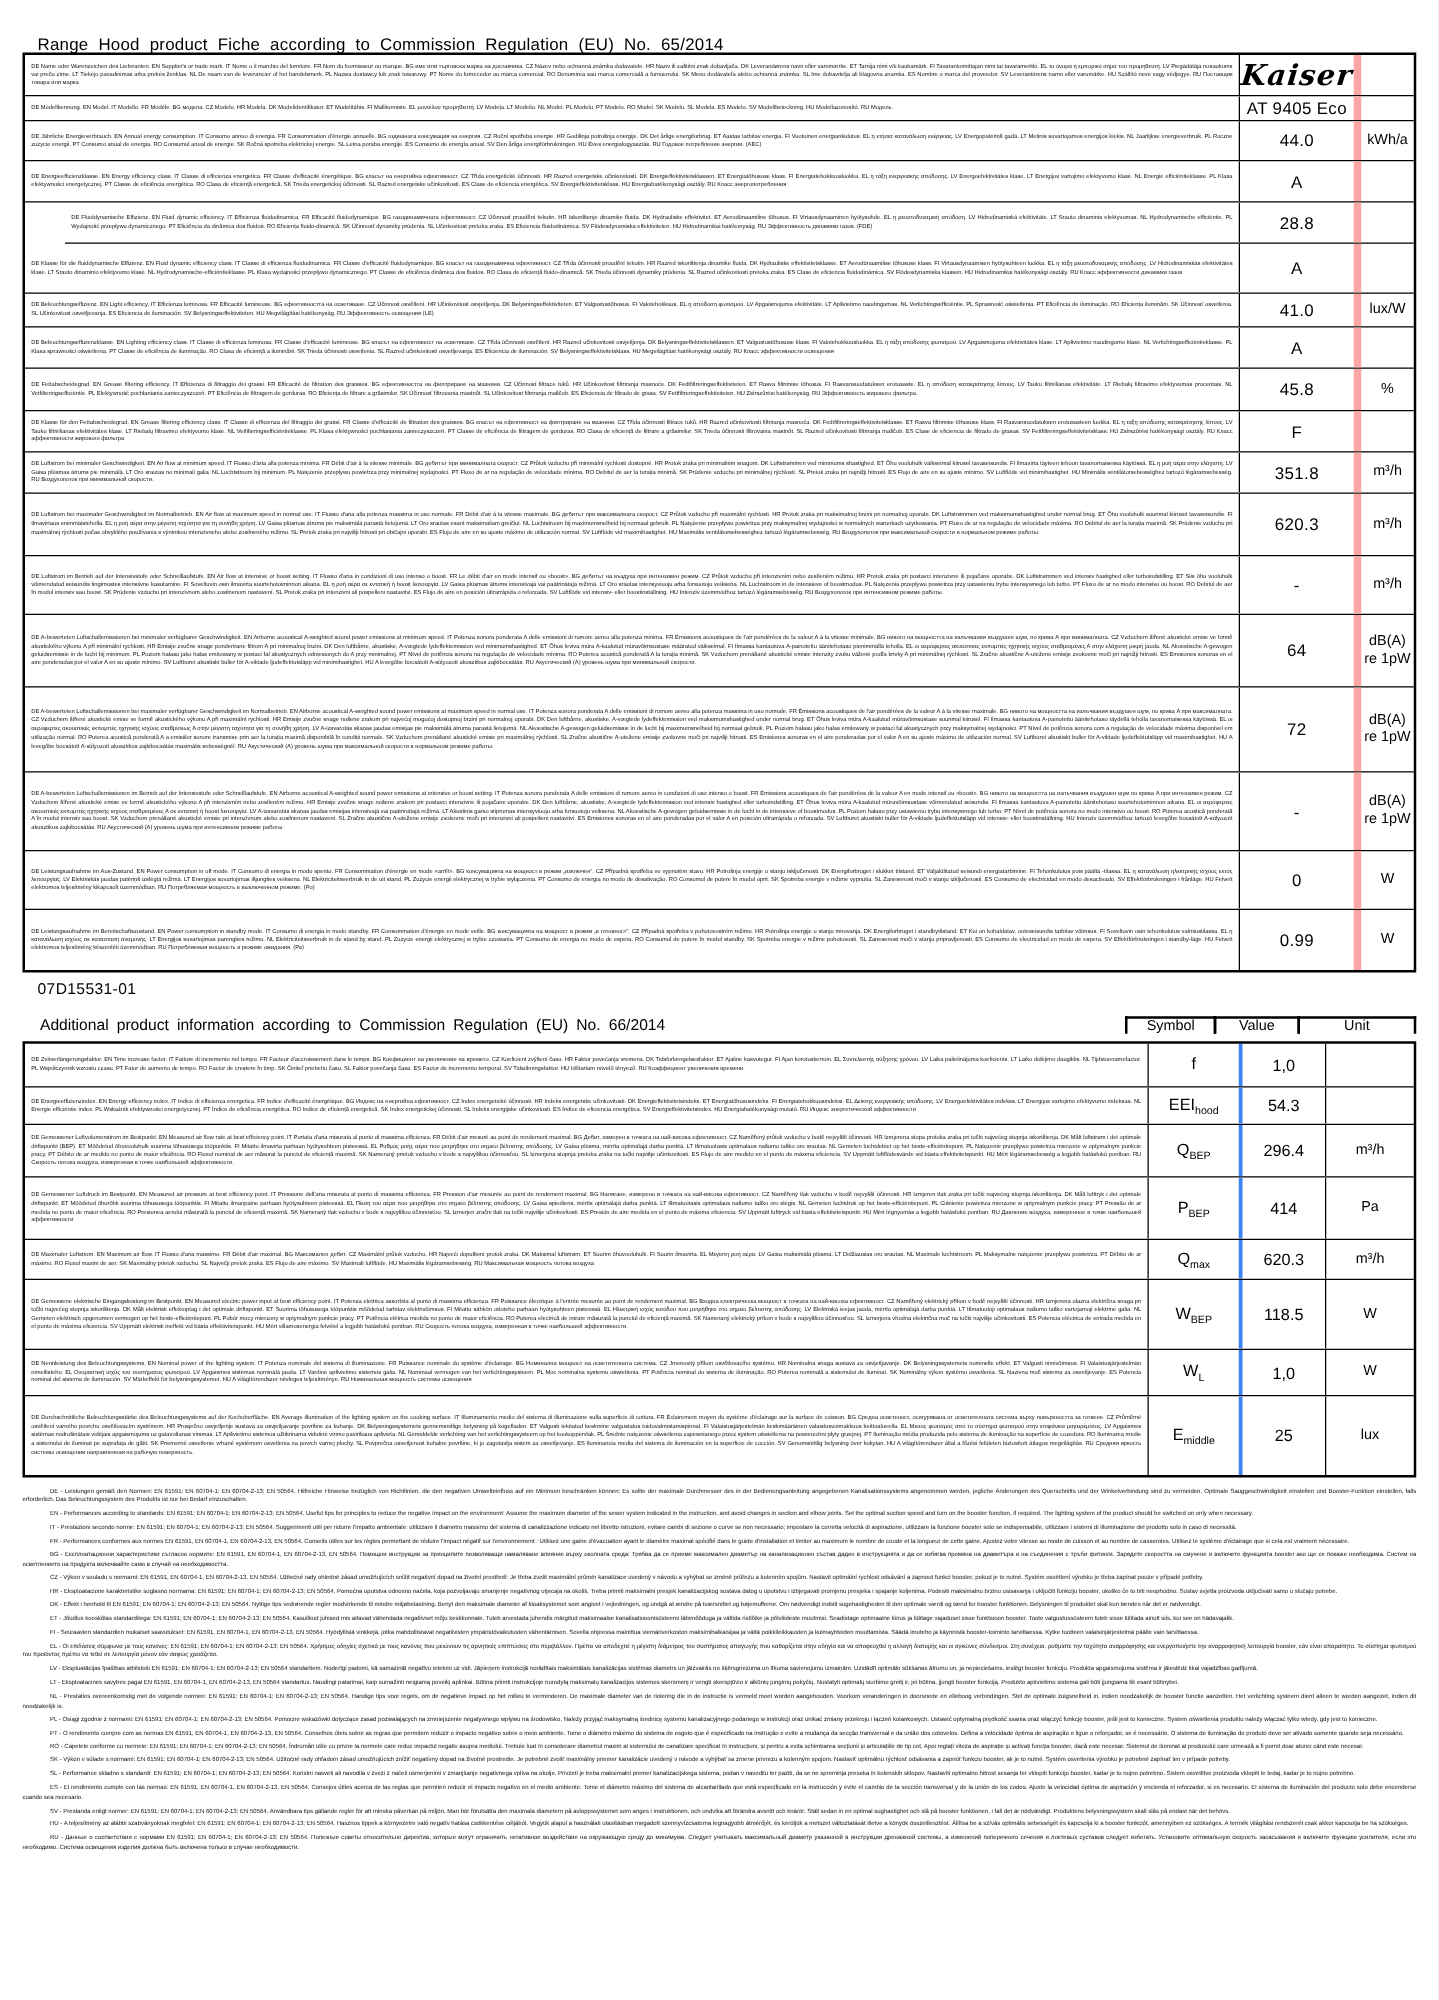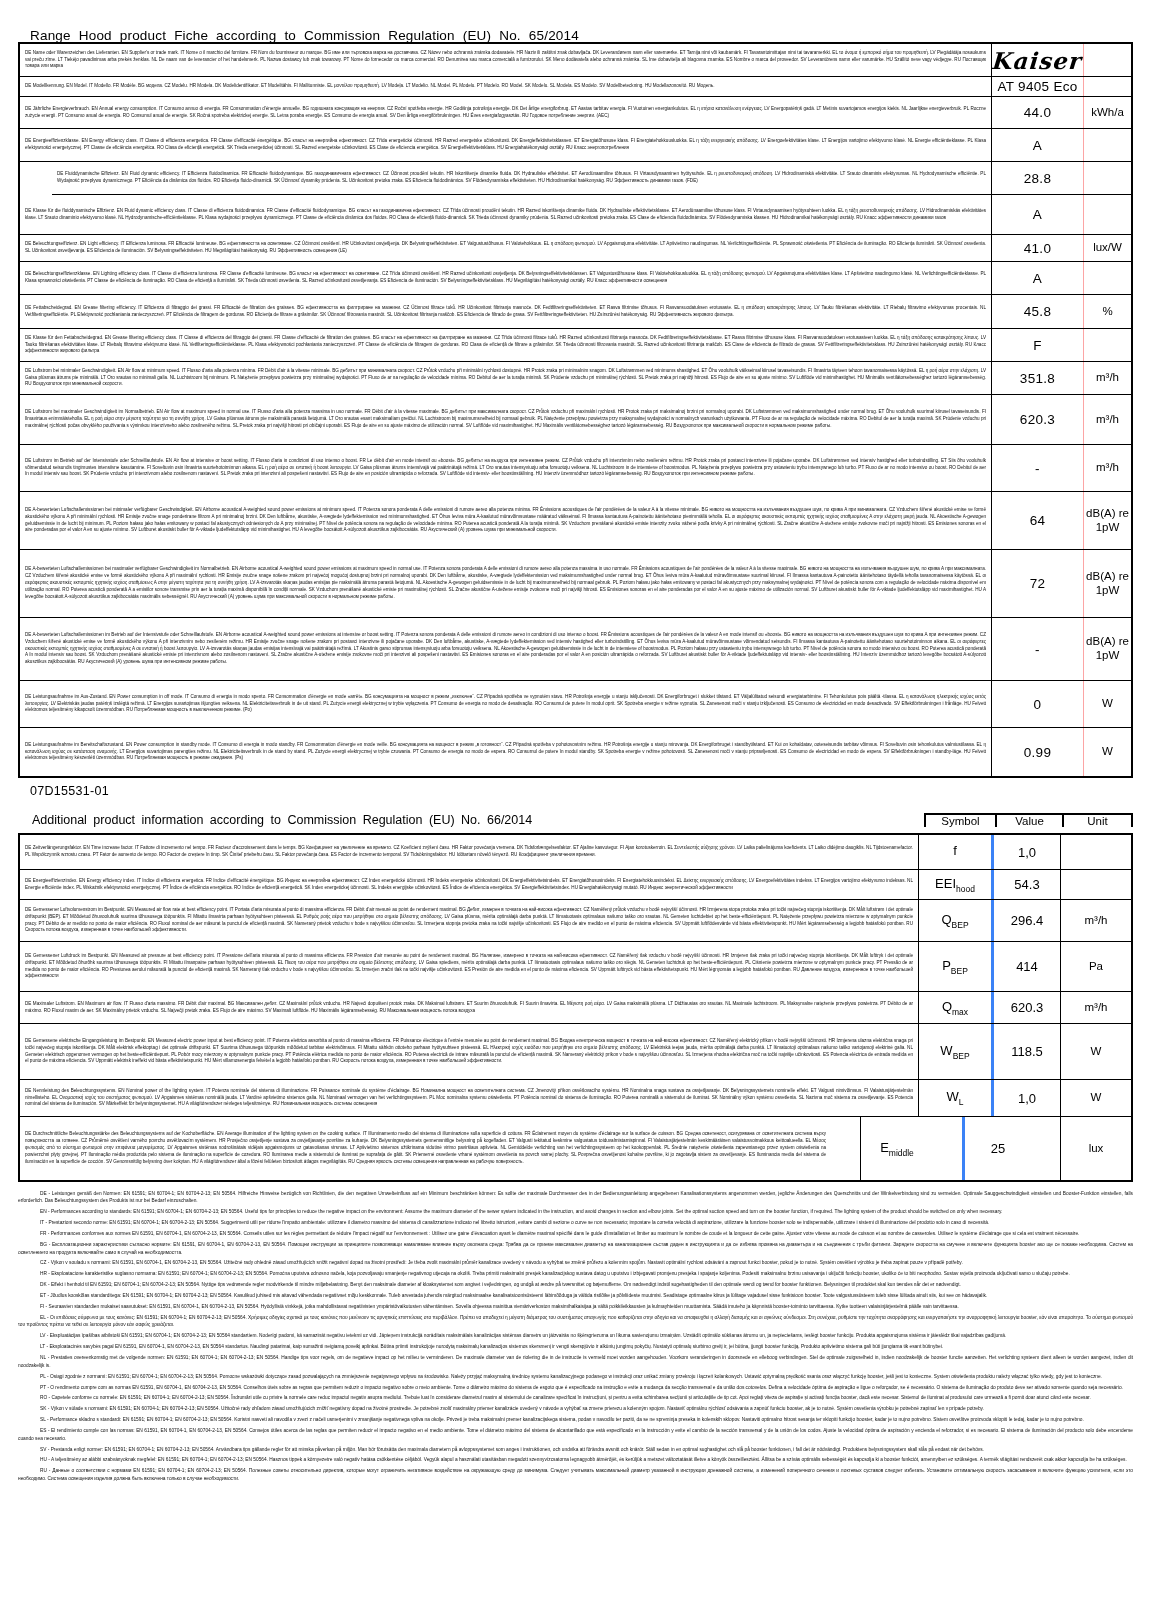--- a/index.html
+++ b/index.html
@@ -8,34 +8,34 @@
           font-family:"Liberation Sans", sans-serif; color:#000; overflow:hidden; }
   .main-title { position:absolute; left:30px; top:28px; font-size:13.5px; word-spacing:4px; letter-spacing:0.2px; }
   
   .t1 { position:absolute; left:18px; top:42px; width:1115px; border:2px solid #000; }
   .t1row { display:flex; border-bottom:1px solid #000; overflow:hidden; }
   .t1row:last-child { border-bottom:none; }
   .t1desc { flex:1; padding:2px 5px; font-size:4.6px; line-height:1.5; text-align:justify;
             display:grid; align-content:center; overflow:hidden; color:#111; }
   .t1val { width:92px; border-left:1px solid #000; display:grid; place-items:center;
            font-size:13.5px; letter-spacing:0.3px; }
-  .t1unit { width:48px; border-left:1px solid #fca5a5; display:grid; place-items:center;
+  .t1unit { width:48px; border-left:6px solid #fca5a5; display:grid; place-items:center;
             font-size:11.5px; text-align:center; line-height:1.2; padding:1px; }
   .logo { font-family:"DejaVu Serif", serif; font-style:italic; font-weight:bold;
           font-size:23px; letter-spacing:1px; transform:skewX(-6deg); }
   .docnum { position:absolute; left:30px; top:784px; font-size:12.5px; letter-spacing:0.3px; }
   
   .t2head { position:absolute; left:18px; top:806px; width:1115px; height:27px; display:flex; align-items:center; }
   .t2title { flex:1; font-size:12.5px; word-spacing:3px; align-self:center; padding-left:14px; }
   .hbox { border:2px solid #000; border-bottom:none; display:grid; place-items:center; font-size:11.5px; }
-  .hbox.sym { width:73px; } .hbox.val { width:69px; margin-left:-2px; } .hbox.unit { width:71px; margin-left:-2px; }
+  .hbox.sym { width:73px; } .hbox.val { width:69px; margin-left:-2px; } .hbox.unit { width:95px; margin-left:-2px; }
   
   .t2 { position:absolute; left:18px; top:833px; width:1115px; border:2px solid #000; }
   .t2row { display:flex; border-bottom:1px solid #000; overflow:hidden; }
-  .t2row:last-child { border-bottom:none;gap:29px; }
+  .t2row:last-child { border-bottom:none; }
   .t2desc { flex:1; padding:2px 5px; font-size:4.6px; line-height:1.5; text-align:justify;
             display:grid; align-content:center; overflow:hidden; color:#111; }
   .t2sym { width:73px; border-left:1px solid #000; display:grid; place-items:center; font-size:13px; }
   .t2val { width:69px; border-left:3px solid #3b82f6; display:grid; place-items:center; font-size:13px; }
   .t2unit { width:71px; border-left:1px solid #000; display:grid; place-items:center;
             font-size:11.5px; text-align:center; line-height:1.2; }
   .t2sym sub { font-size:8.5px; line-height:1; }
   
   .notes { position:absolute; left:18px; top:1190px; width:1115px; }
   .notes p { font-size:4.8px; line-height:1.55; text-align:justify; text-indent:22px;

